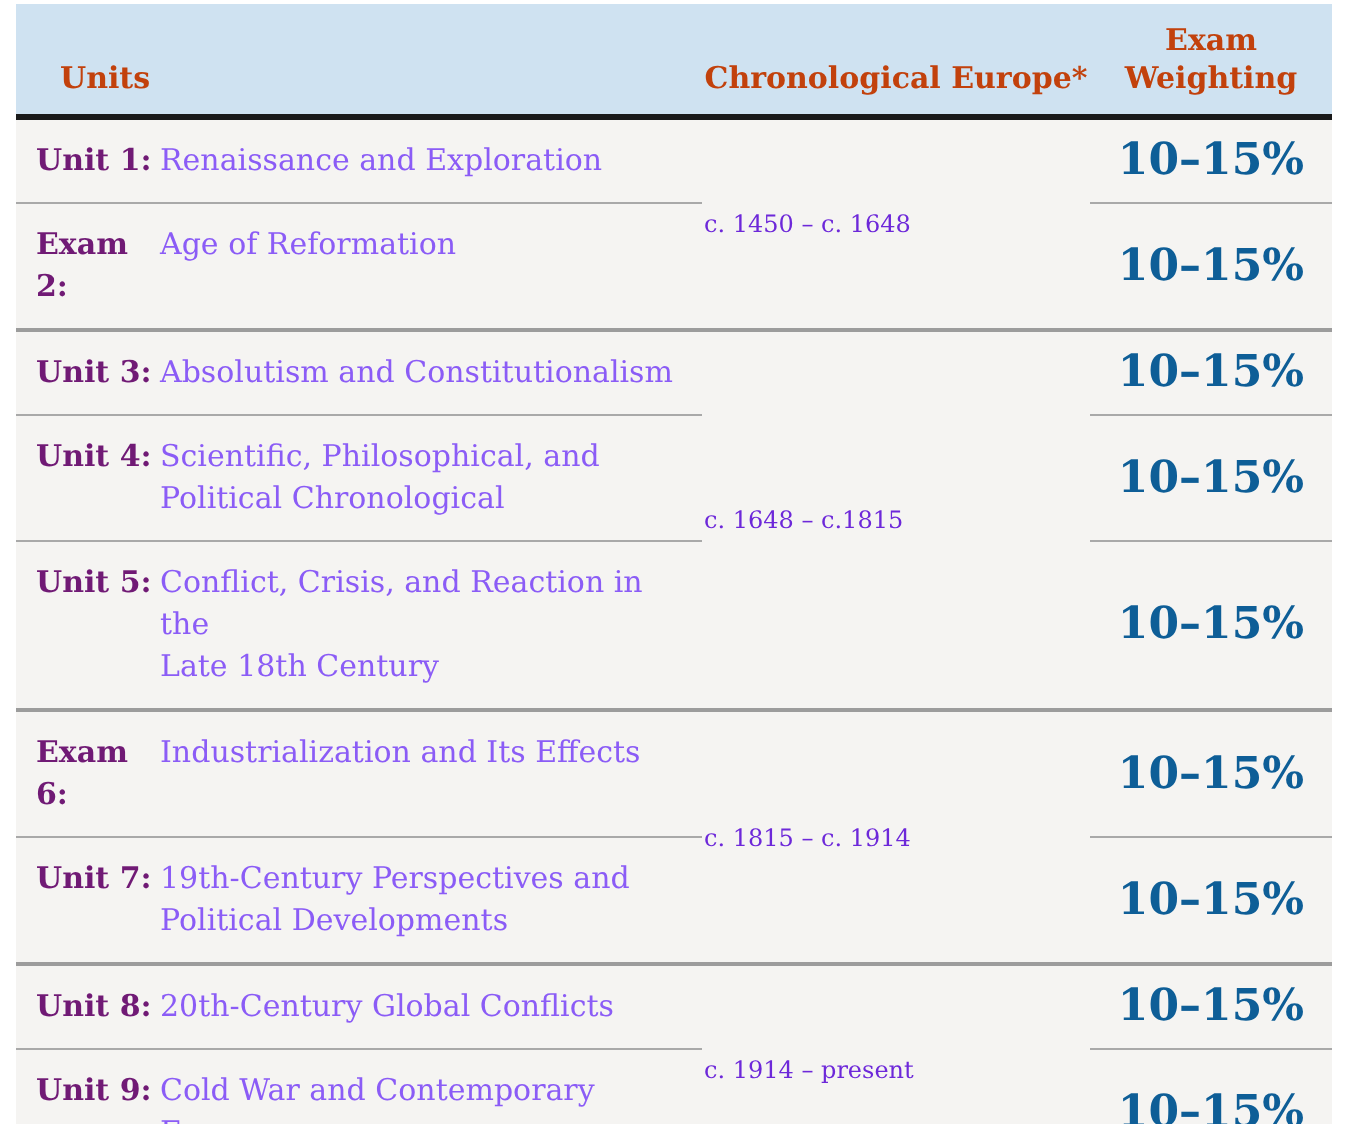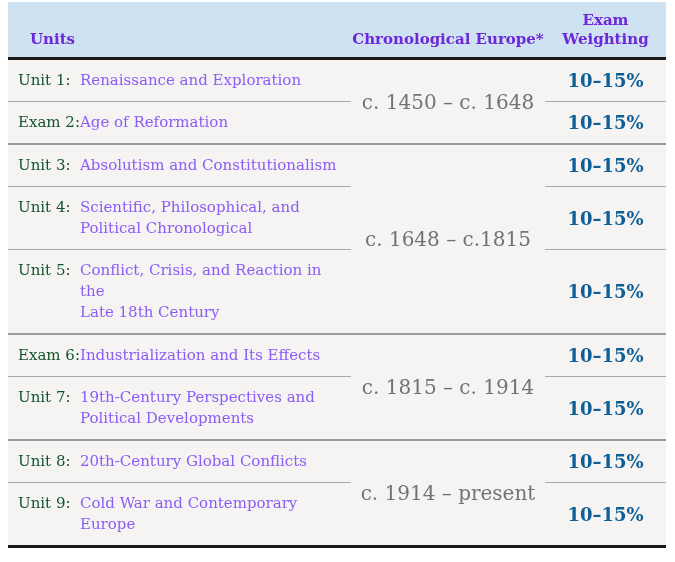--- a/index.html
+++ b/index.html
@@ -20,21 +20,21 @@
   col.c-units  { width: 343px; }
   col.c-period { width: 194px; }
   col.c-weight { width: 121px; }
 
   thead th {
     background: #cfe2f1;
     border-bottom: 3px solid #1a1a1a;
     vertical-align: bottom;
     height: 47px;
     padding: 0 0 8px 0;
-    color: #6d28d9;
+    color: #c2410c;
     font-size: 15px;
     font-weight: bold;
     line-height: 19px;
   }
   th.h-units   { text-align: left; padding-left: 22px; }
   th.h-period  { text-align: center; }
   th.h-weight  { text-align: center; }
   .pre { white-space: pre-line; }
 
   tbody { border-bottom: 2px solid #9c9c9c; }
@@ -43,42 +43,41 @@
 
   tbody tr:not(:last-child) td.unit-cell,
   tbody tr:not(:last-child) td.weight-cell {
     border-bottom: 1px solid #a9a9a9;
   }
 
   td.unit-cell { padding: 10px 4px 10px 10px; }
   .unit-line { display: flex; font-size: 15px; line-height: 21px; }
   .unit-label {
     flex: 0 0 62px;
-    font-weight: normal;
-    color: #14532d;
+    font-weight: bold;
+    color: #701a75;
   }
   .unit-title {
     flex: 1;
     color: #8b5cf6;
     white-space: pre-line;
   }
 
   td.period-cell {
-    text-align: center;
     vertical-align: middle;
-    color: #737373;
-    font-size: 20px;
+    color: #6d28d9;
+    font-size: 12px;
     line-height: 18px;
   }
 
   td.weight-cell {
     text-align: center;
     vertical-align: middle;
     color: #0e5e97;
-    font-size: 18px;
+    font-size: 22px;
     font-weight: bold;
     padding: 10px 2px;
     line-height: 21px;
   }
 </style>
 </head>
 <body>
 
 <div class="doc">
 

